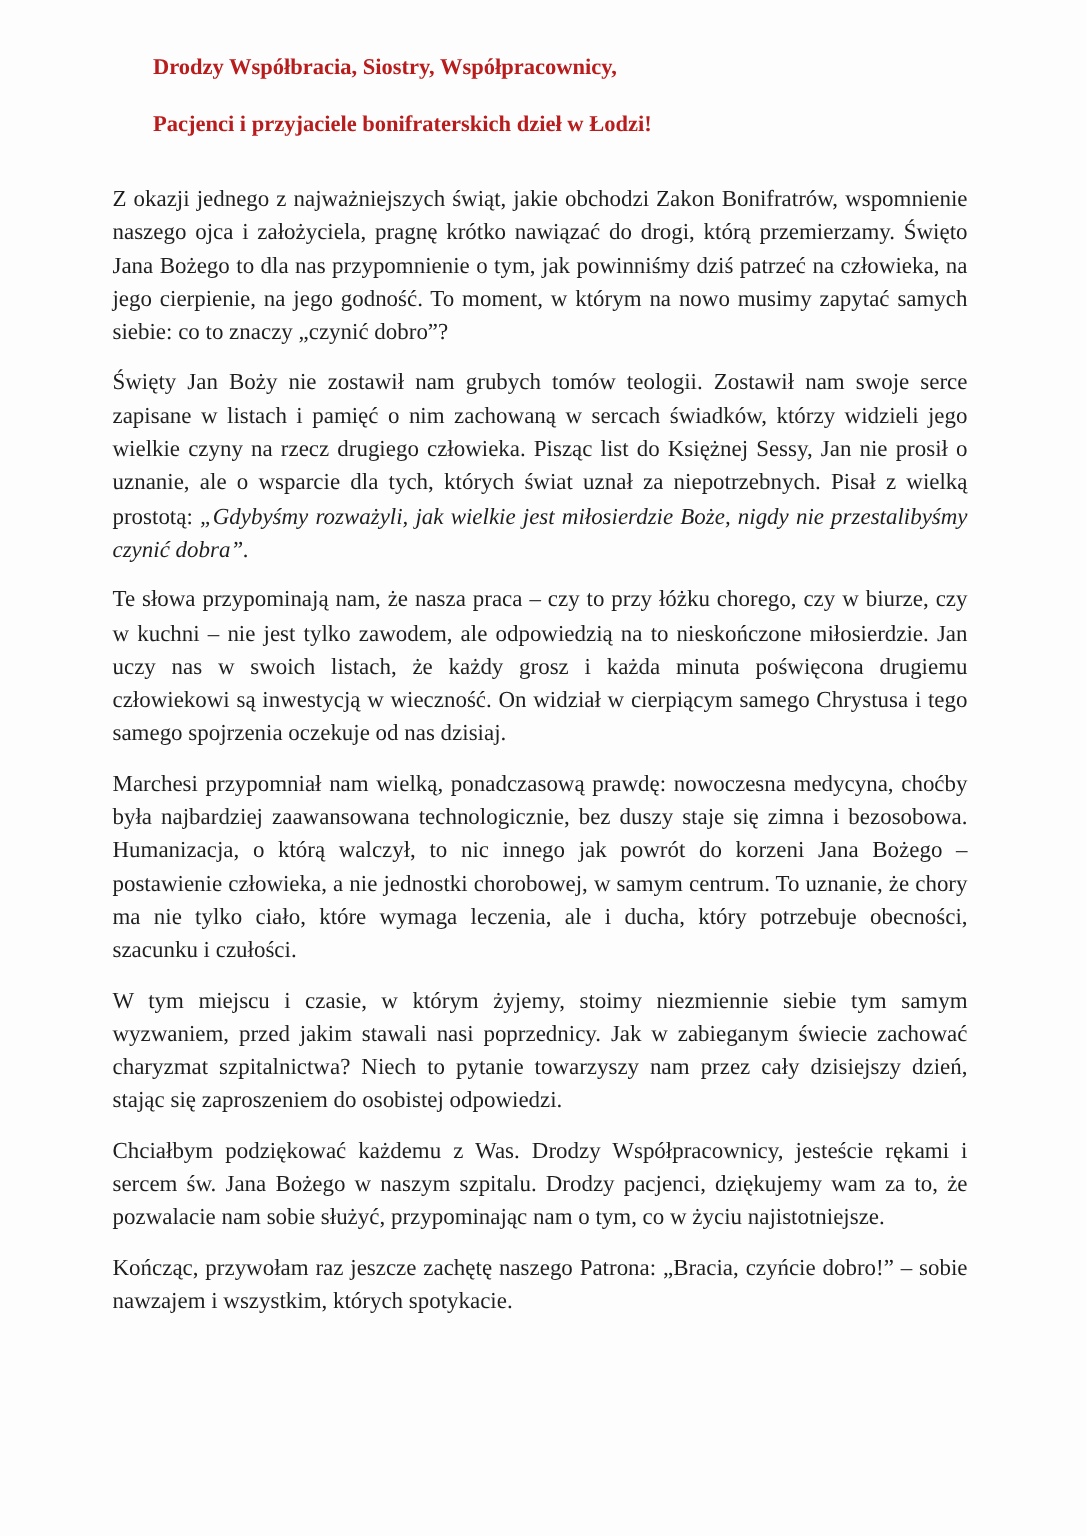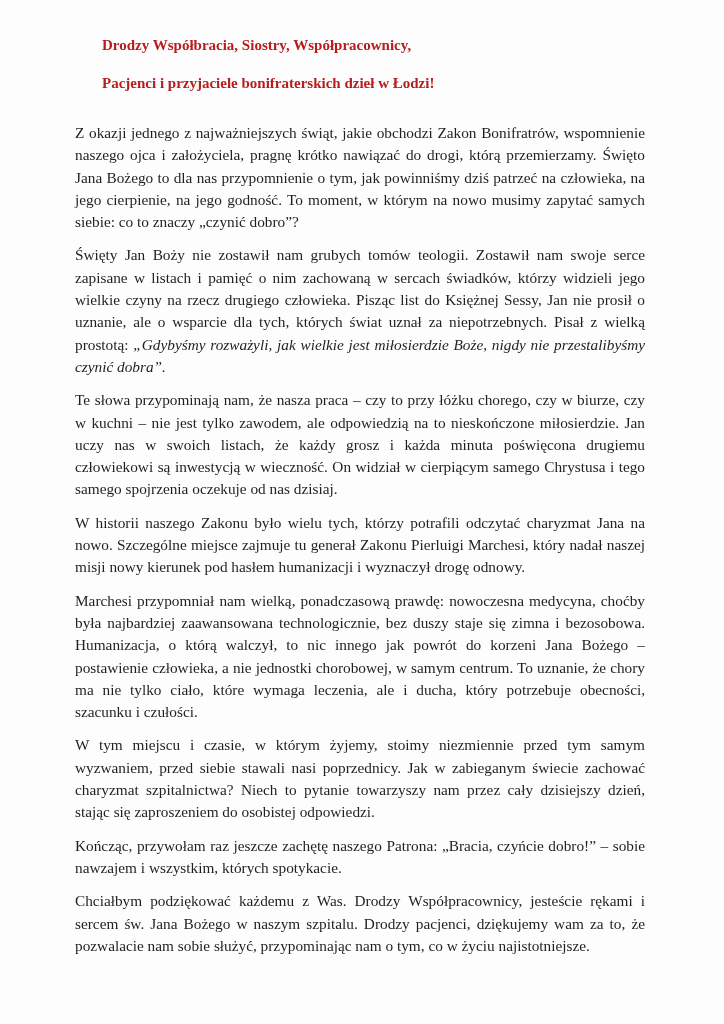--- a/index.html
+++ b/index.html
@@ -27,19 +27,18 @@
 <body>
 
 <div class="page">
   <div id="h1" class="heading">Drodzy Współbracia, Siostry, Współpracownicy,</div>
   <div id="h2" class="heading">Pacjenci i przyjaciele bonifraterskich dzieł w Łodzi!</div>
 
   <div class="body">
     <p>Z okazji jednego z najważniejszych świąt, jakie obchodzi Zakon Bonifratrów, wspomnienie naszego ojca i założyciela, pragnę krótko nawiązać do drogi, którą przemierzamy. Święto Jana Bożego to dla nas przypomnienie o tym, jak powinniśmy dziś patrzeć na człowieka, na jego cierpienie, na jego godność. To moment, w którym na nowo musimy zapytać samych siebie: co to znaczy „czynić dobro”?</p>
     <p><span>Święty Jan Boży nie zostawił nam grubych tomów teologii. Zostawił nam swoje serce zapisane w listach i pamięć o nim zachowaną w sercach świadków, którzy widzieli jego wielkie czyny na rzecz drugiego człowieka. Pisząc list do Księżnej Sessy, Jan nie prosił o uznanie, ale o wsparcie dla tych, których świat uznał za niepotrzebnych. Pisał z wielką prostotą: </span><span class="it">„Gdybyśmy rozważyli, jak wielkie jest miłosierdzie Boże, nigdy nie przestalibyśmy czynić dobra”.</span></p>
     <p>Te słowa przypominają nam, że nasza praca – czy to przy łóżku chorego, czy w biurze, czy w kuchni – nie jest tylko zawodem, ale odpowiedzią na to nieskończone miłosierdzie. Jan uczy nas w swoich listach, że każdy grosz i każda minuta poświęcona drugiemu człowiekowi są inwestycją w wieczność. On widział w cierpiącym samego Chrystusa i tego samego spojrzenia oczekuje od nas dzisiaj.</p>
-    <p>W historii naszego Zakonu było wielu tych, którzy potrafili odczytać charyzmat Jana na nowo. Szczególne miejsce zajmuje tu generał Zakonu Pierluigi Marchesi, który nadał naszej misji nowy kierunek pod hasłem humanizacji i wyznaczył drogę odnowy.</p>
     <p>Marchesi przypomniał nam wielką, ponadczasową prawdę: nowoczesna medycyna, choćby była najbardziej zaawansowana technologicznie, bez duszy staje się zimna i bezosobowa. Humanizacja, o którą walczył, to nic innego jak powrót do korzeni Jana Bożego – postawienie człowieka, a nie jednostki chorobowej, w samym centrum. To uznanie, że chory ma nie tylko ciało, które wymaga leczenia, ale i ducha, który potrzebuje obecności, szacunku i czułości.</p>
-    <p>W tym miejscu i czasie, w którym żyjemy, stoimy niezmiennie przed tym samym wyzwaniem, przed siebie stawali nasi poprzednicy. Jak w zabieganym świecie zachować charyzmat szpitalnictwa? Niech to pytanie towarzyszy nam przez cały dzisiejszy dzień, stając się zaproszeniem do osobistej odpowiedzi.</p>
+    <p>W tym miejscu i czasie, w którym żyjemy, stoimy niezmiennie siebie tym samym wyzwaniem, przed jakim stawali nasi poprzednicy. Jak w zabieganym świecie zachować charyzmat szpitalnictwa? Niech to pytanie towarzyszy nam przez cały dzisiejszy dzień, stając się zaproszeniem do osobistej odpowiedzi.</p>
+    <p>Chciałbym podziękować każdemu z Was. Drodzy Współpracownicy, jesteście rękami i sercem św. Jana Bożego w naszym szpitalu. Drodzy pacjenci, dziękujemy wam za to, że pozwalacie nam sobie służyć, przypominając nam o tym, co w życiu najistotniejsze.</p>
     <p>Kończąc, przywołam raz jeszcze zachętę naszego Patrona: „Bracia, czyńcie dobro!” – sobie nawzajem i wszystkim, których spotykacie.</p>
-    <p>Chciałbym podziękować każdemu z Was. Drodzy Współpracownicy, jesteście rękami i sercem św. Jana Bożego w naszym szpitalu. Drodzy pacjenci, dziękujemy wam za to, że pozwalacie nam sobie służyć, przypominając nam o tym, co w życiu najistotniejsze.</p>
   </div>
 </div>
 
 </body></html>

